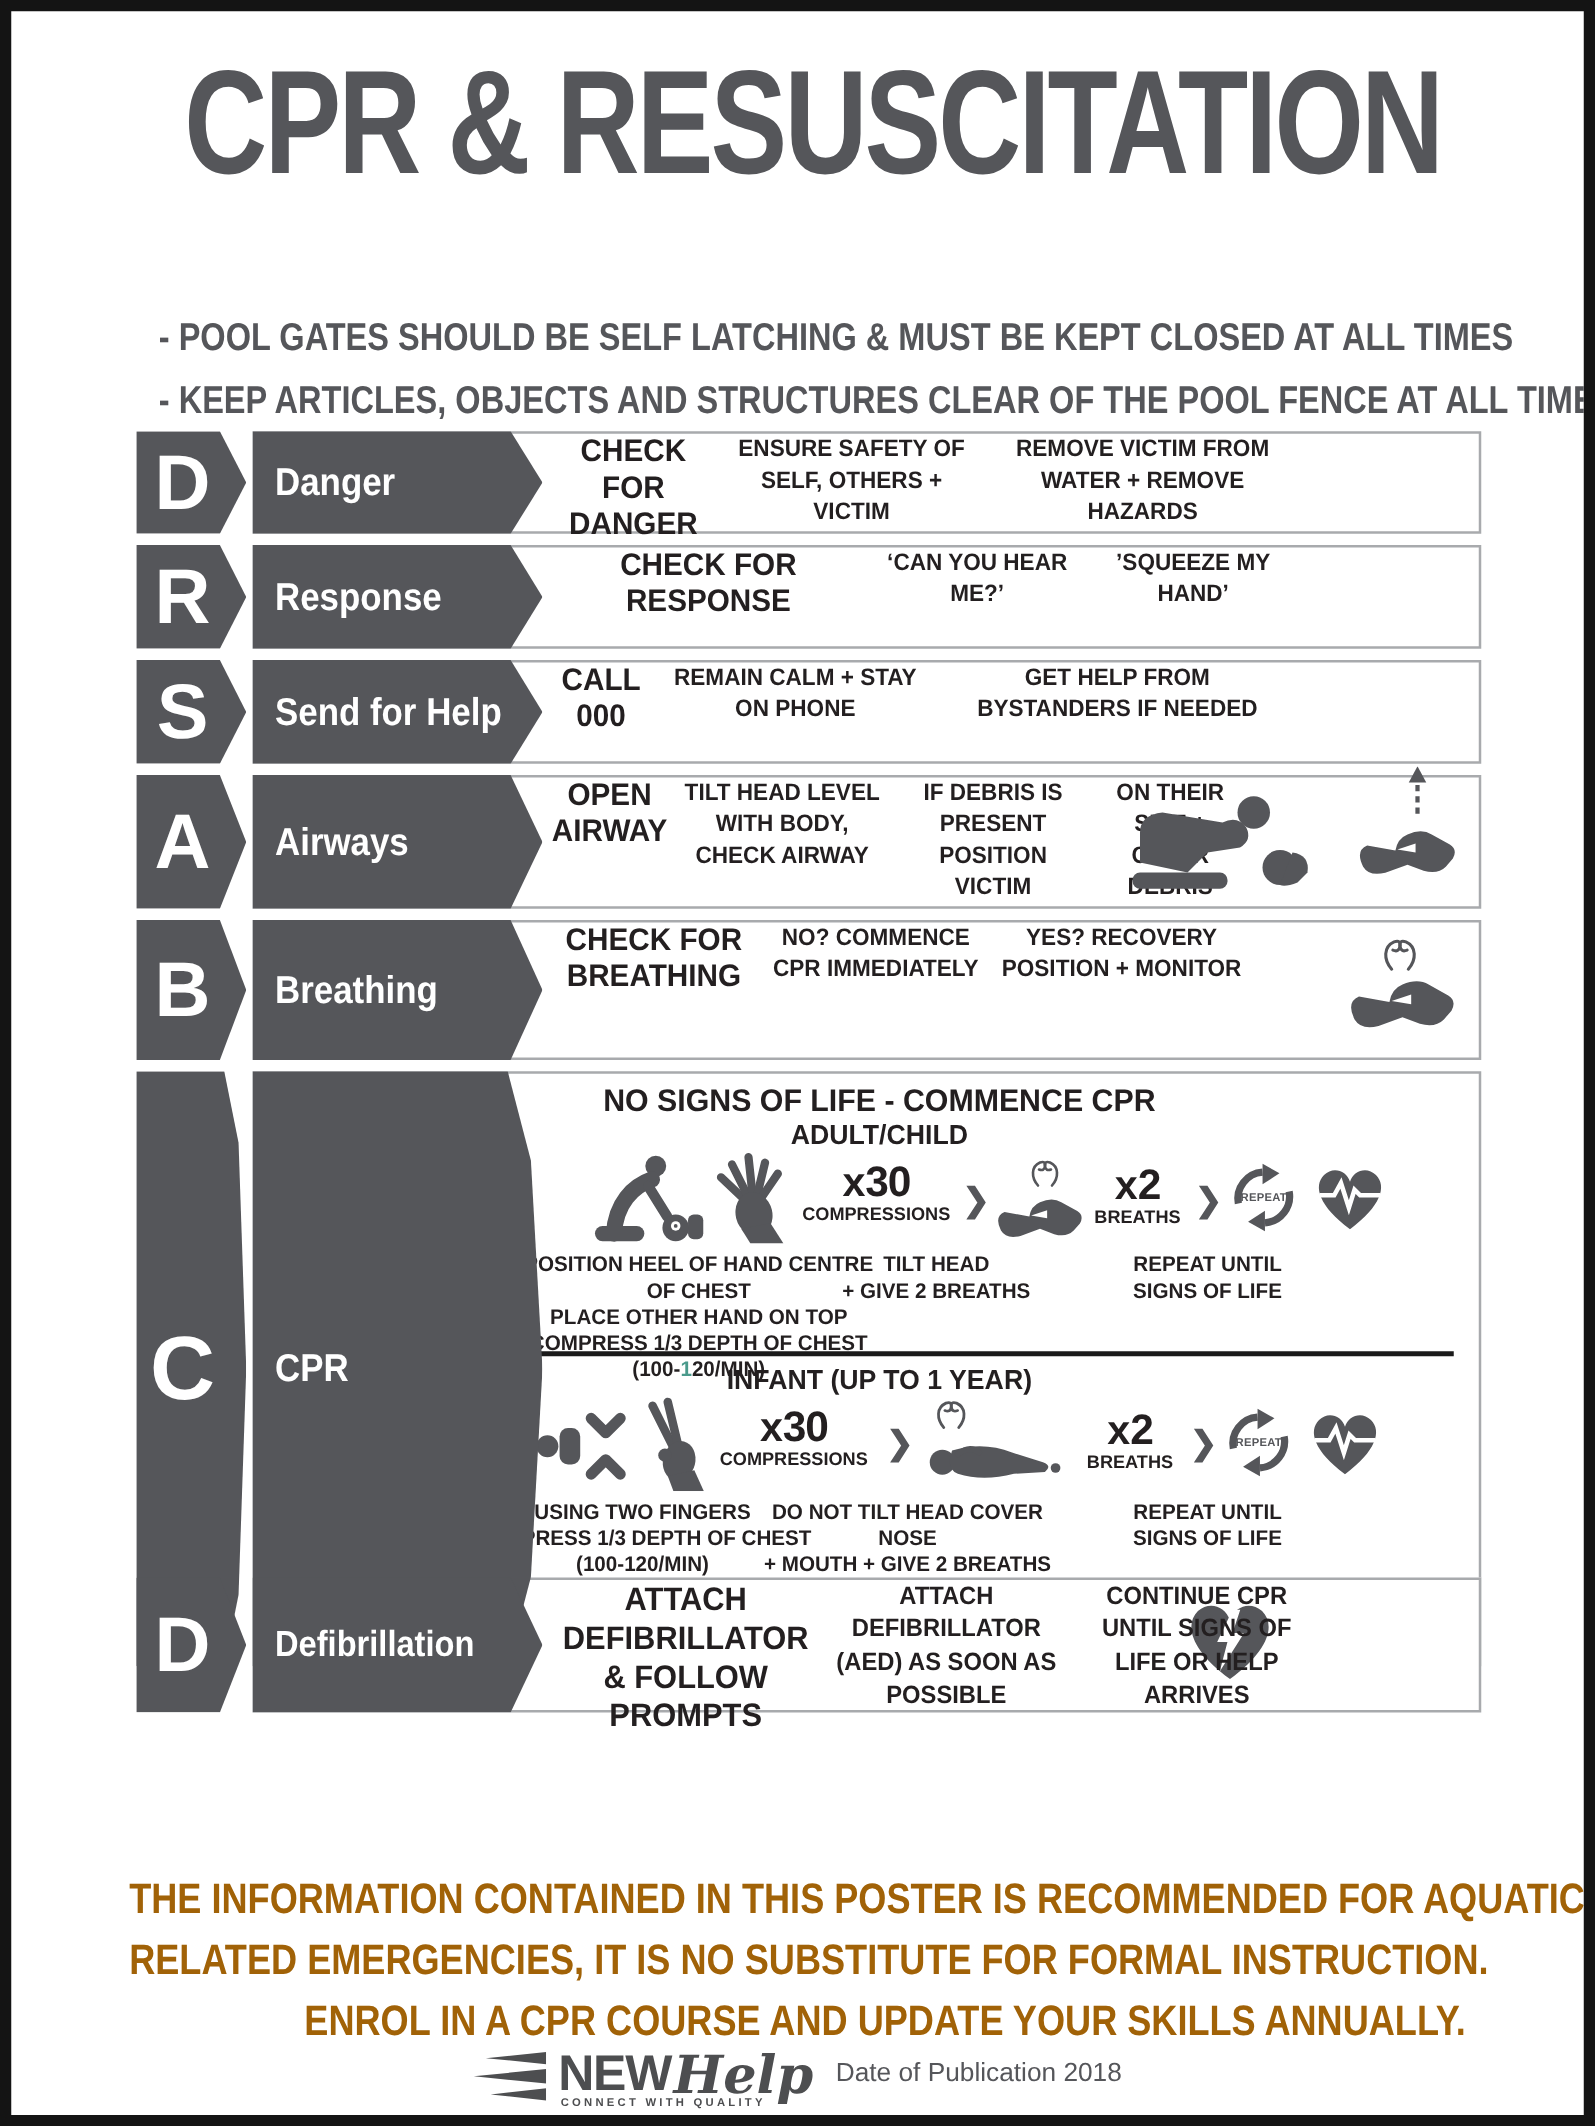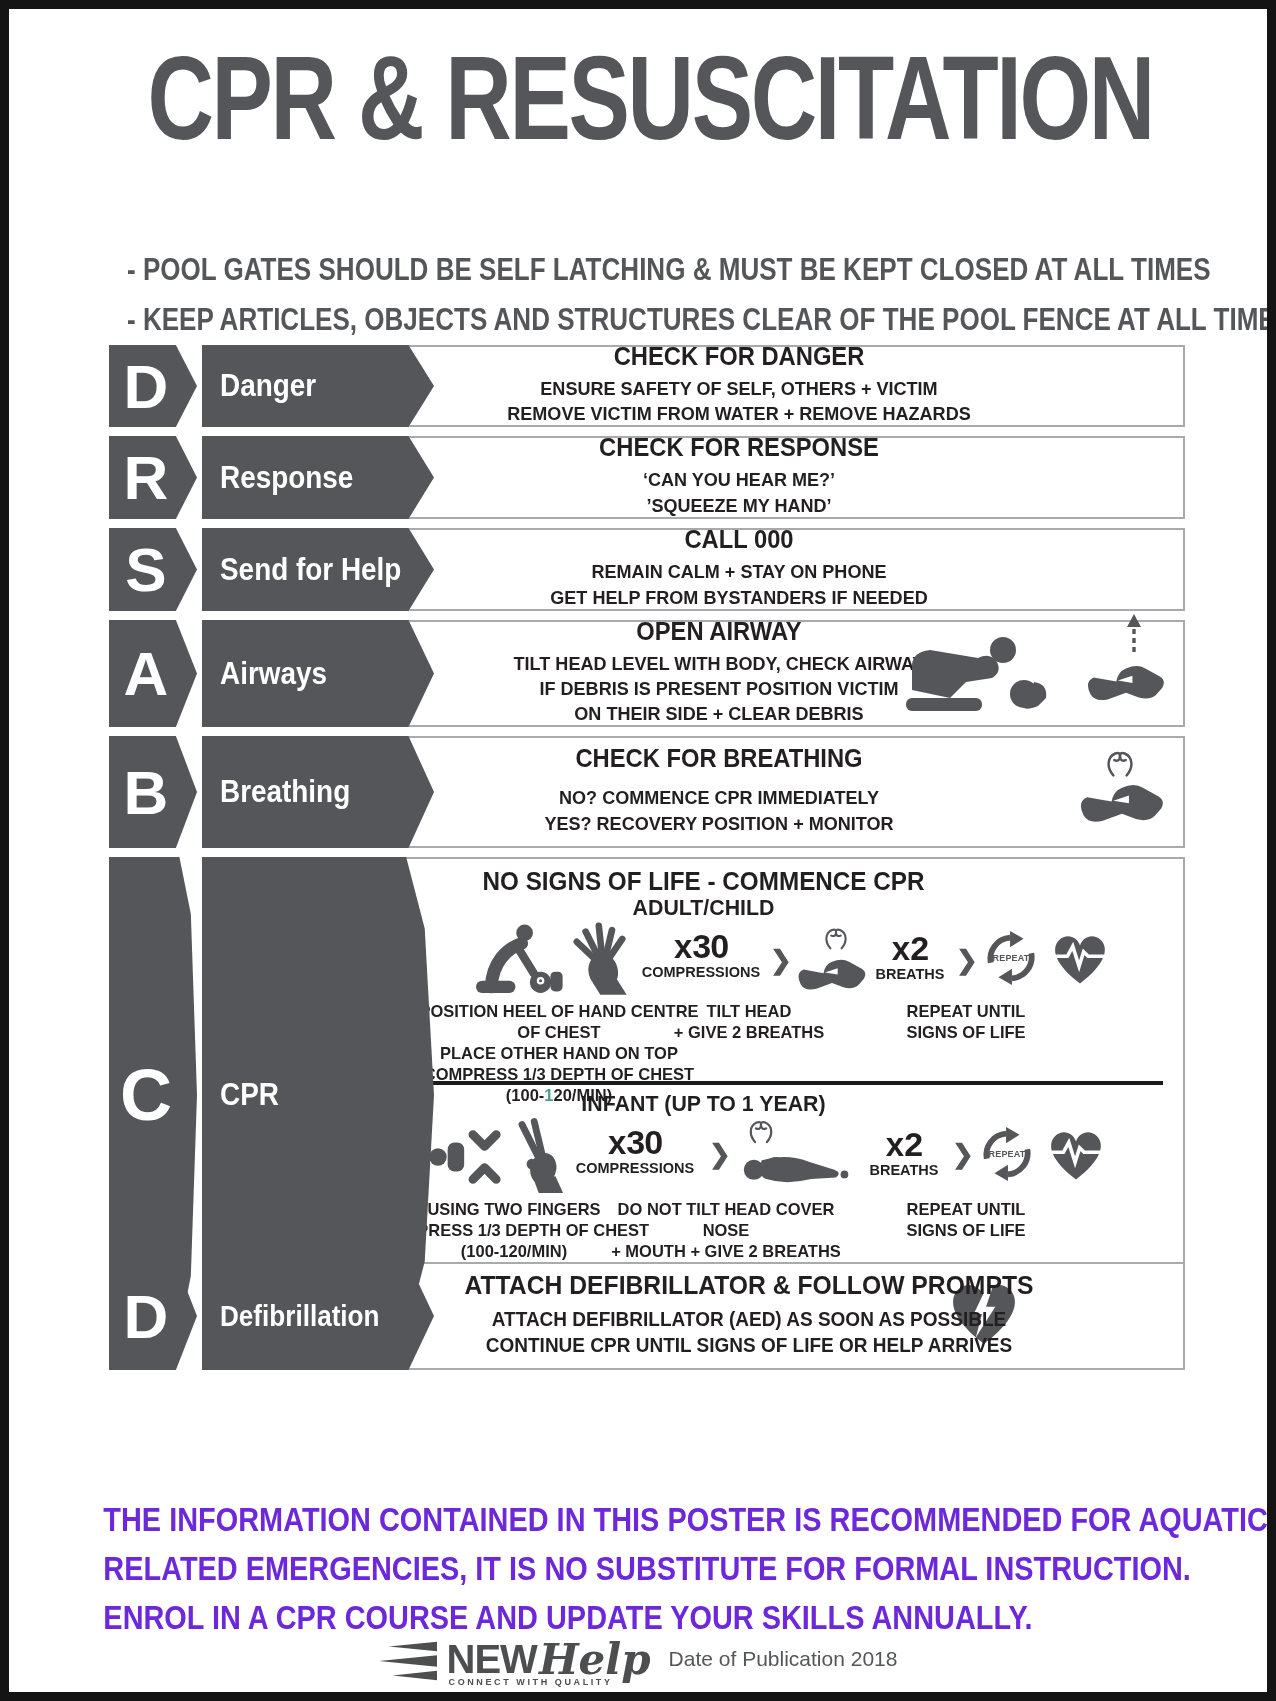--- a/index.html
+++ b/index.html
@@ -25,21 +25,21 @@
              clip-path:polygon(0 0,76% 0,100% 50%,76% 100%,0 100%);
              display:flex;align-items:center;justify-content:center;}
   .letterbox span{color:#fff;font-weight:800;font-size:62px;margin-right:14px;}
   #row-cpr .letterbox span{font-size:72px;}
   .labelbox{position:absolute;left:93px;top:0;bottom:0;width:232px;background:#55565a;z-index:2;
             clip-path:polygon(0 0,89% 0,100% 50%,89% 100%,0 100%);display:flex;align-items:center;}
   #row-cpr .letterbox{clip-path:polygon(0 0,80% 0,93% 12%,100% 50%,93% 88%,80% 100%,0 100%);}
   #row-cpr .labelbox{clip-path:polygon(0 0,88% 0,96% 15%,100% 50%,96% 85%,88% 100%,0 100%);}
   .labelbox span{color:#fff;font-weight:800;font-size:31px;padding-left:20px;white-space:nowrap;
                  transform:scaleX(0.9);transform-origin:left center;}
-  .rowtext{position:absolute;left:235px;width:600px;top:0;bottom:4px;display:flex;flex-direction:column;
+  .rowtext{position:absolute;left:235px;width:600px;top:0;bottom:4px;display:flex;flex-direction:row;
            justify-content:center;text-align:center;z-index:1;}
   .rowtext .heading{font-size:25px;font-weight:800;margin-bottom:5px;transform:scaleX(0.95);}
   .rowtext .line{font-size:19px;font-weight:700;line-height:1.32;transform:scaleX(0.95);}
   .gap{height:7px;}
   .row-icons{position:absolute;right:16px;top:0;bottom:0;display:flex;align-items:center;gap:34px;z-index:1;}
   .ic{fill:#55565a;}
   .stack{display:flex;flex-direction:column;align-items:center;gap:2px;}
   .icaption{font-size:15px;font-weight:800;white-space:nowrap;}
   .facewrap{position:relative;}
   .facewrap .curls{position:absolute;top:-24px;left:24px;}
@@ -52,21 +52,21 @@
   .mx{font-size:33px;font-weight:800;}
   .mnum{font-size:34px;font-weight:800;letter-spacing:-1px;}
   .mlabel{font-size:14.5px;font-weight:800;margin-top:2px;}
   .chev{font-size:26px;font-weight:800;color:#55565a;}
   .cap{position:absolute;text-align:center;font-weight:800;font-size:17px;line-height:1.24;transform:scaleX(0.97);}
   .repeatwrap{position:relative;width:58px;height:58px;}
   .repeatwrap .rlabel{position:absolute;top:50%;left:50%;transform:translate(-50%,-50%);font-size:9px;font-weight:800;color:#55565a;letter-spacing:0.2px;}
   .divider{position:absolute;left:215px;right:20px;height:4px;background:#1b1b1b;}
   .teal{color:#4a9a8c;}
   
-  .footer{position:absolute;top:1486px;left:0;width:100%;text-align:left;color:#6d28d9;}
+  .footer{position:absolute;top:1486px;left:0;width:100%;text-align:right;color:#a16207;}
   .footer .fline{font-size:34px;font-weight:800;line-height:1.44;transform:scaleX(0.85);white-space:nowrap;}
   .logoband{position:absolute;top:1626px;left:0;width:100%;display:flex;align-items:flex-start;justify-content:center;gap:10px;}
   .brand{position:relative;display:flex;align-items:center;}
   .brand .bbold{font-size:40px;font-weight:800;color:#4d4e50;letter-spacing:-1px;}
   .brand .bscript{font-family:"DejaVu Serif",serif;font-style:italic;font-weight:700;font-size:42px;color:#4d4e50;margin-left:2px;}
   .brand .tagline{position:absolute;left:2px;top:42px;font-size:9px;font-weight:800;letter-spacing:2.6px;color:#4d4e50;white-space:nowrap;}
   .pubdate{font-size:21px;color:#55565a;margin-top:12px;margin-left:8px;}
 </style>
 </head>
 <body>

